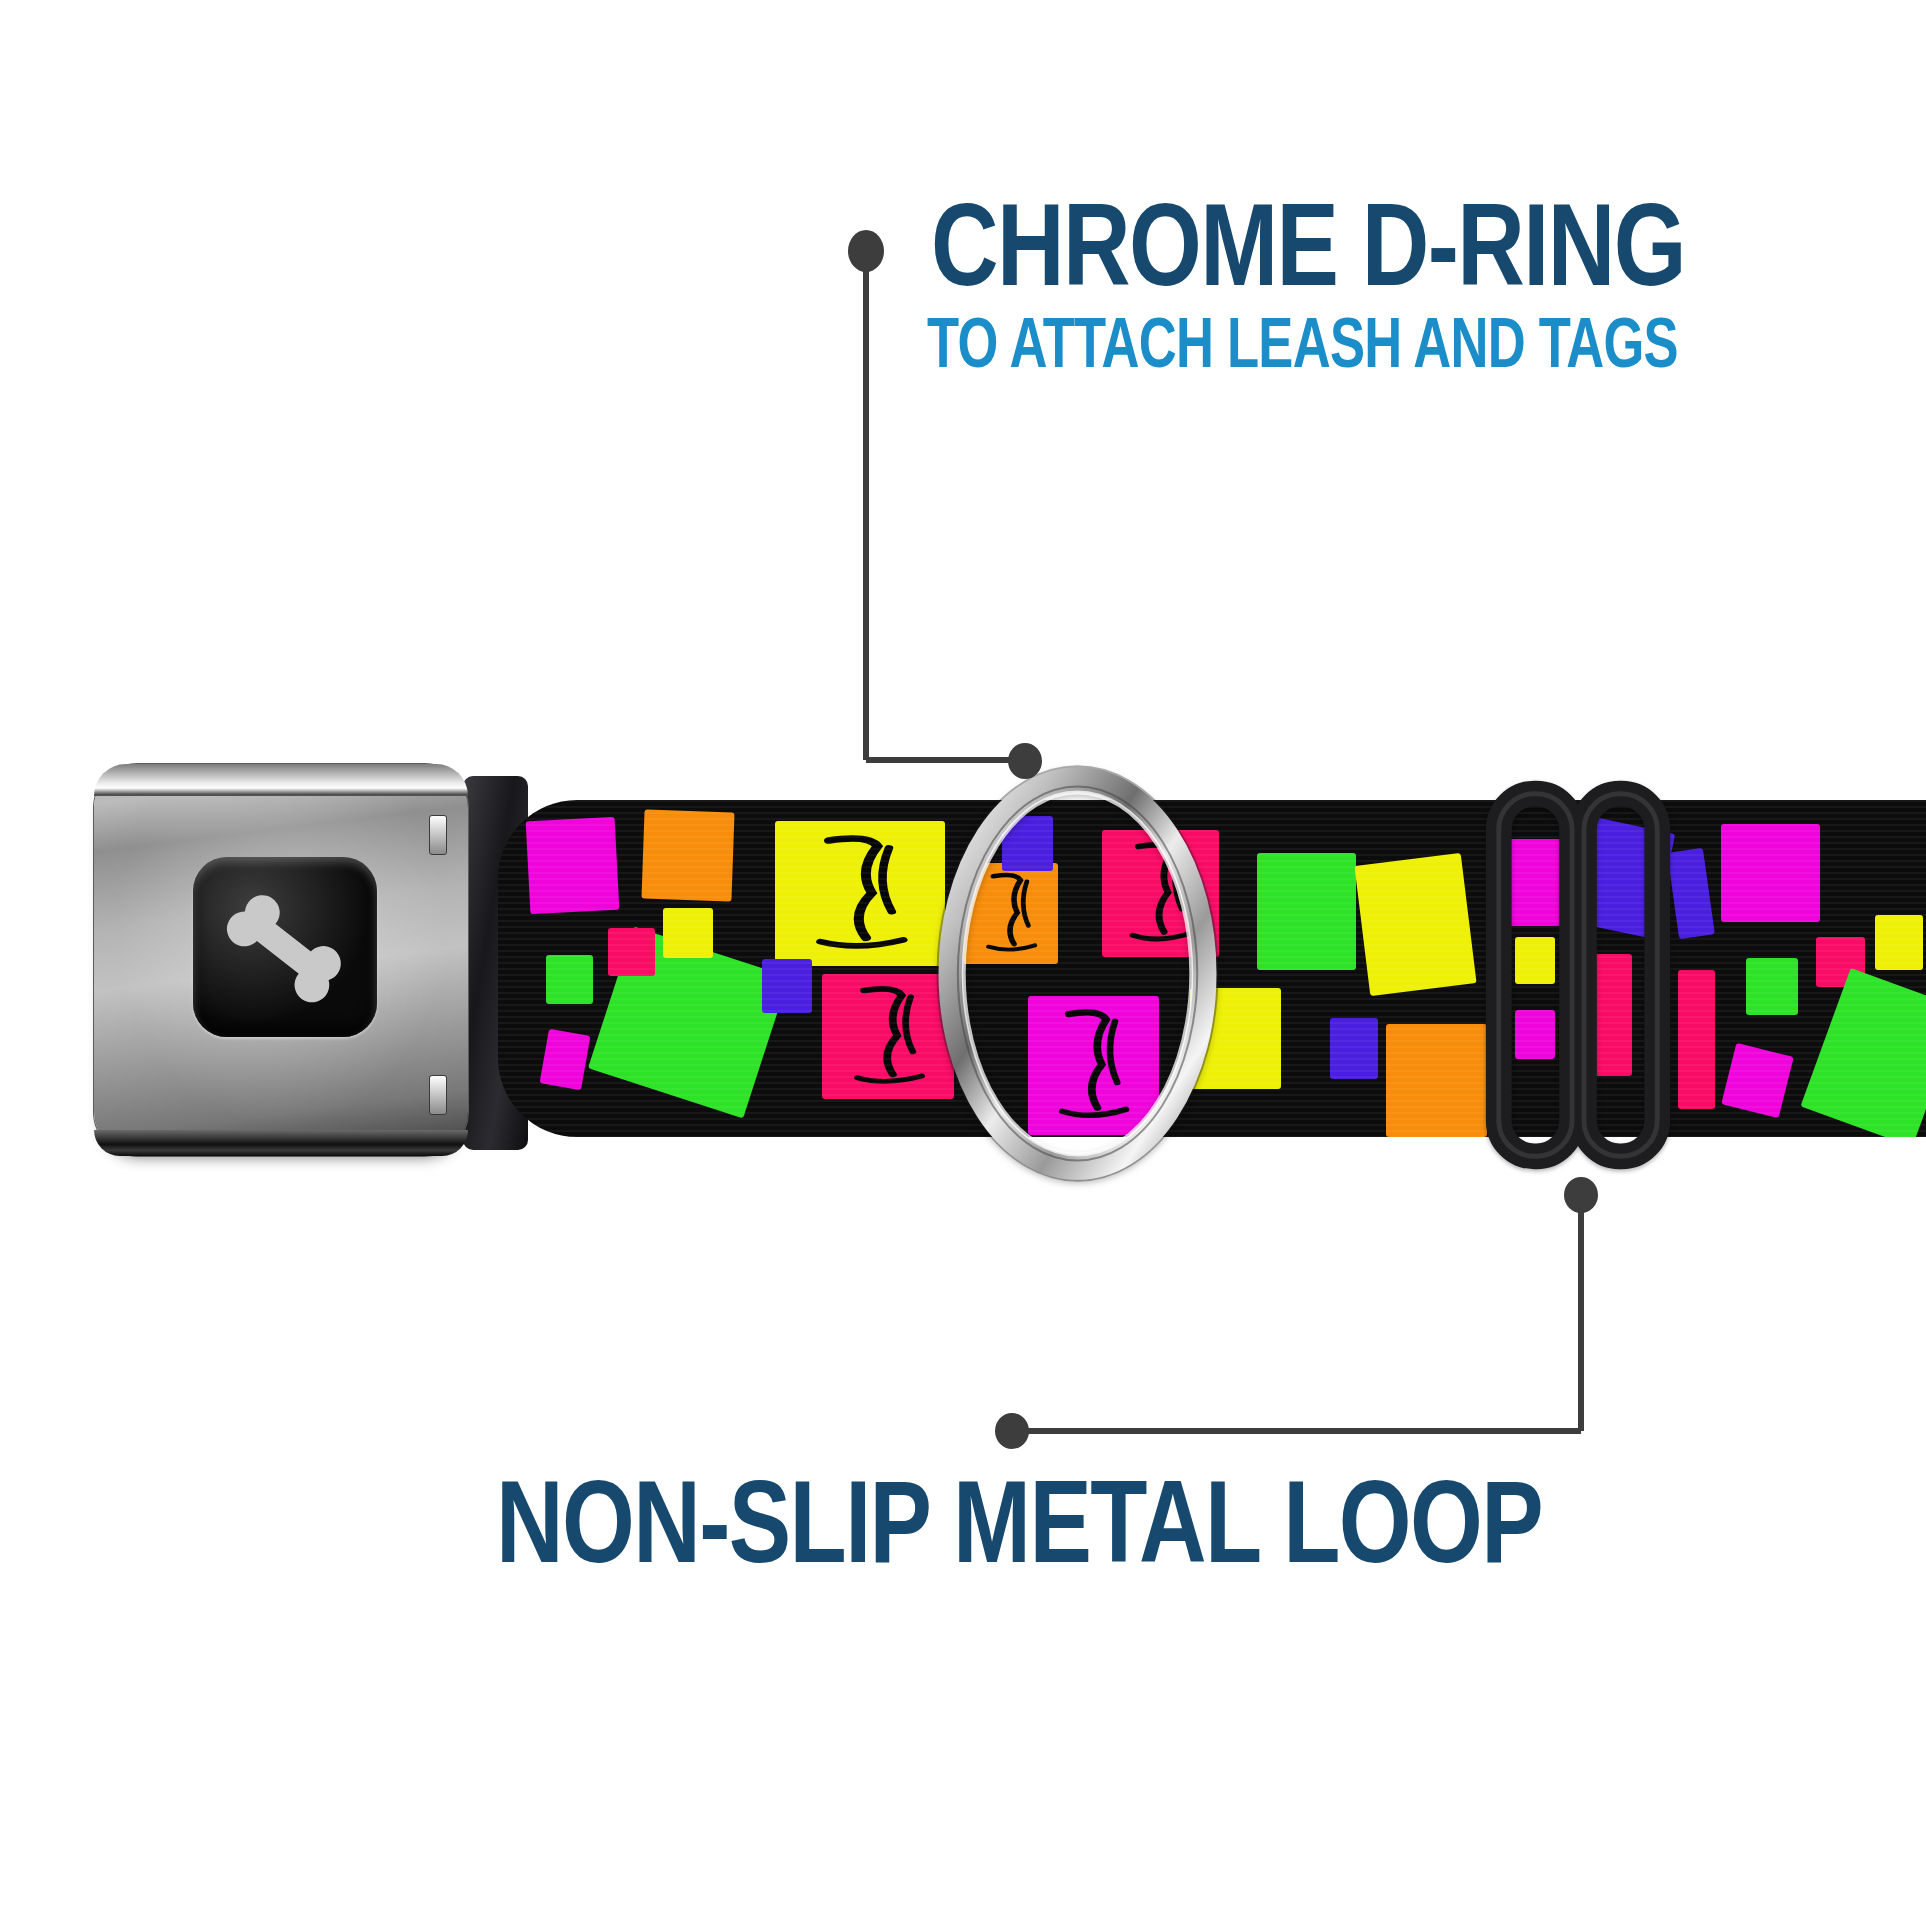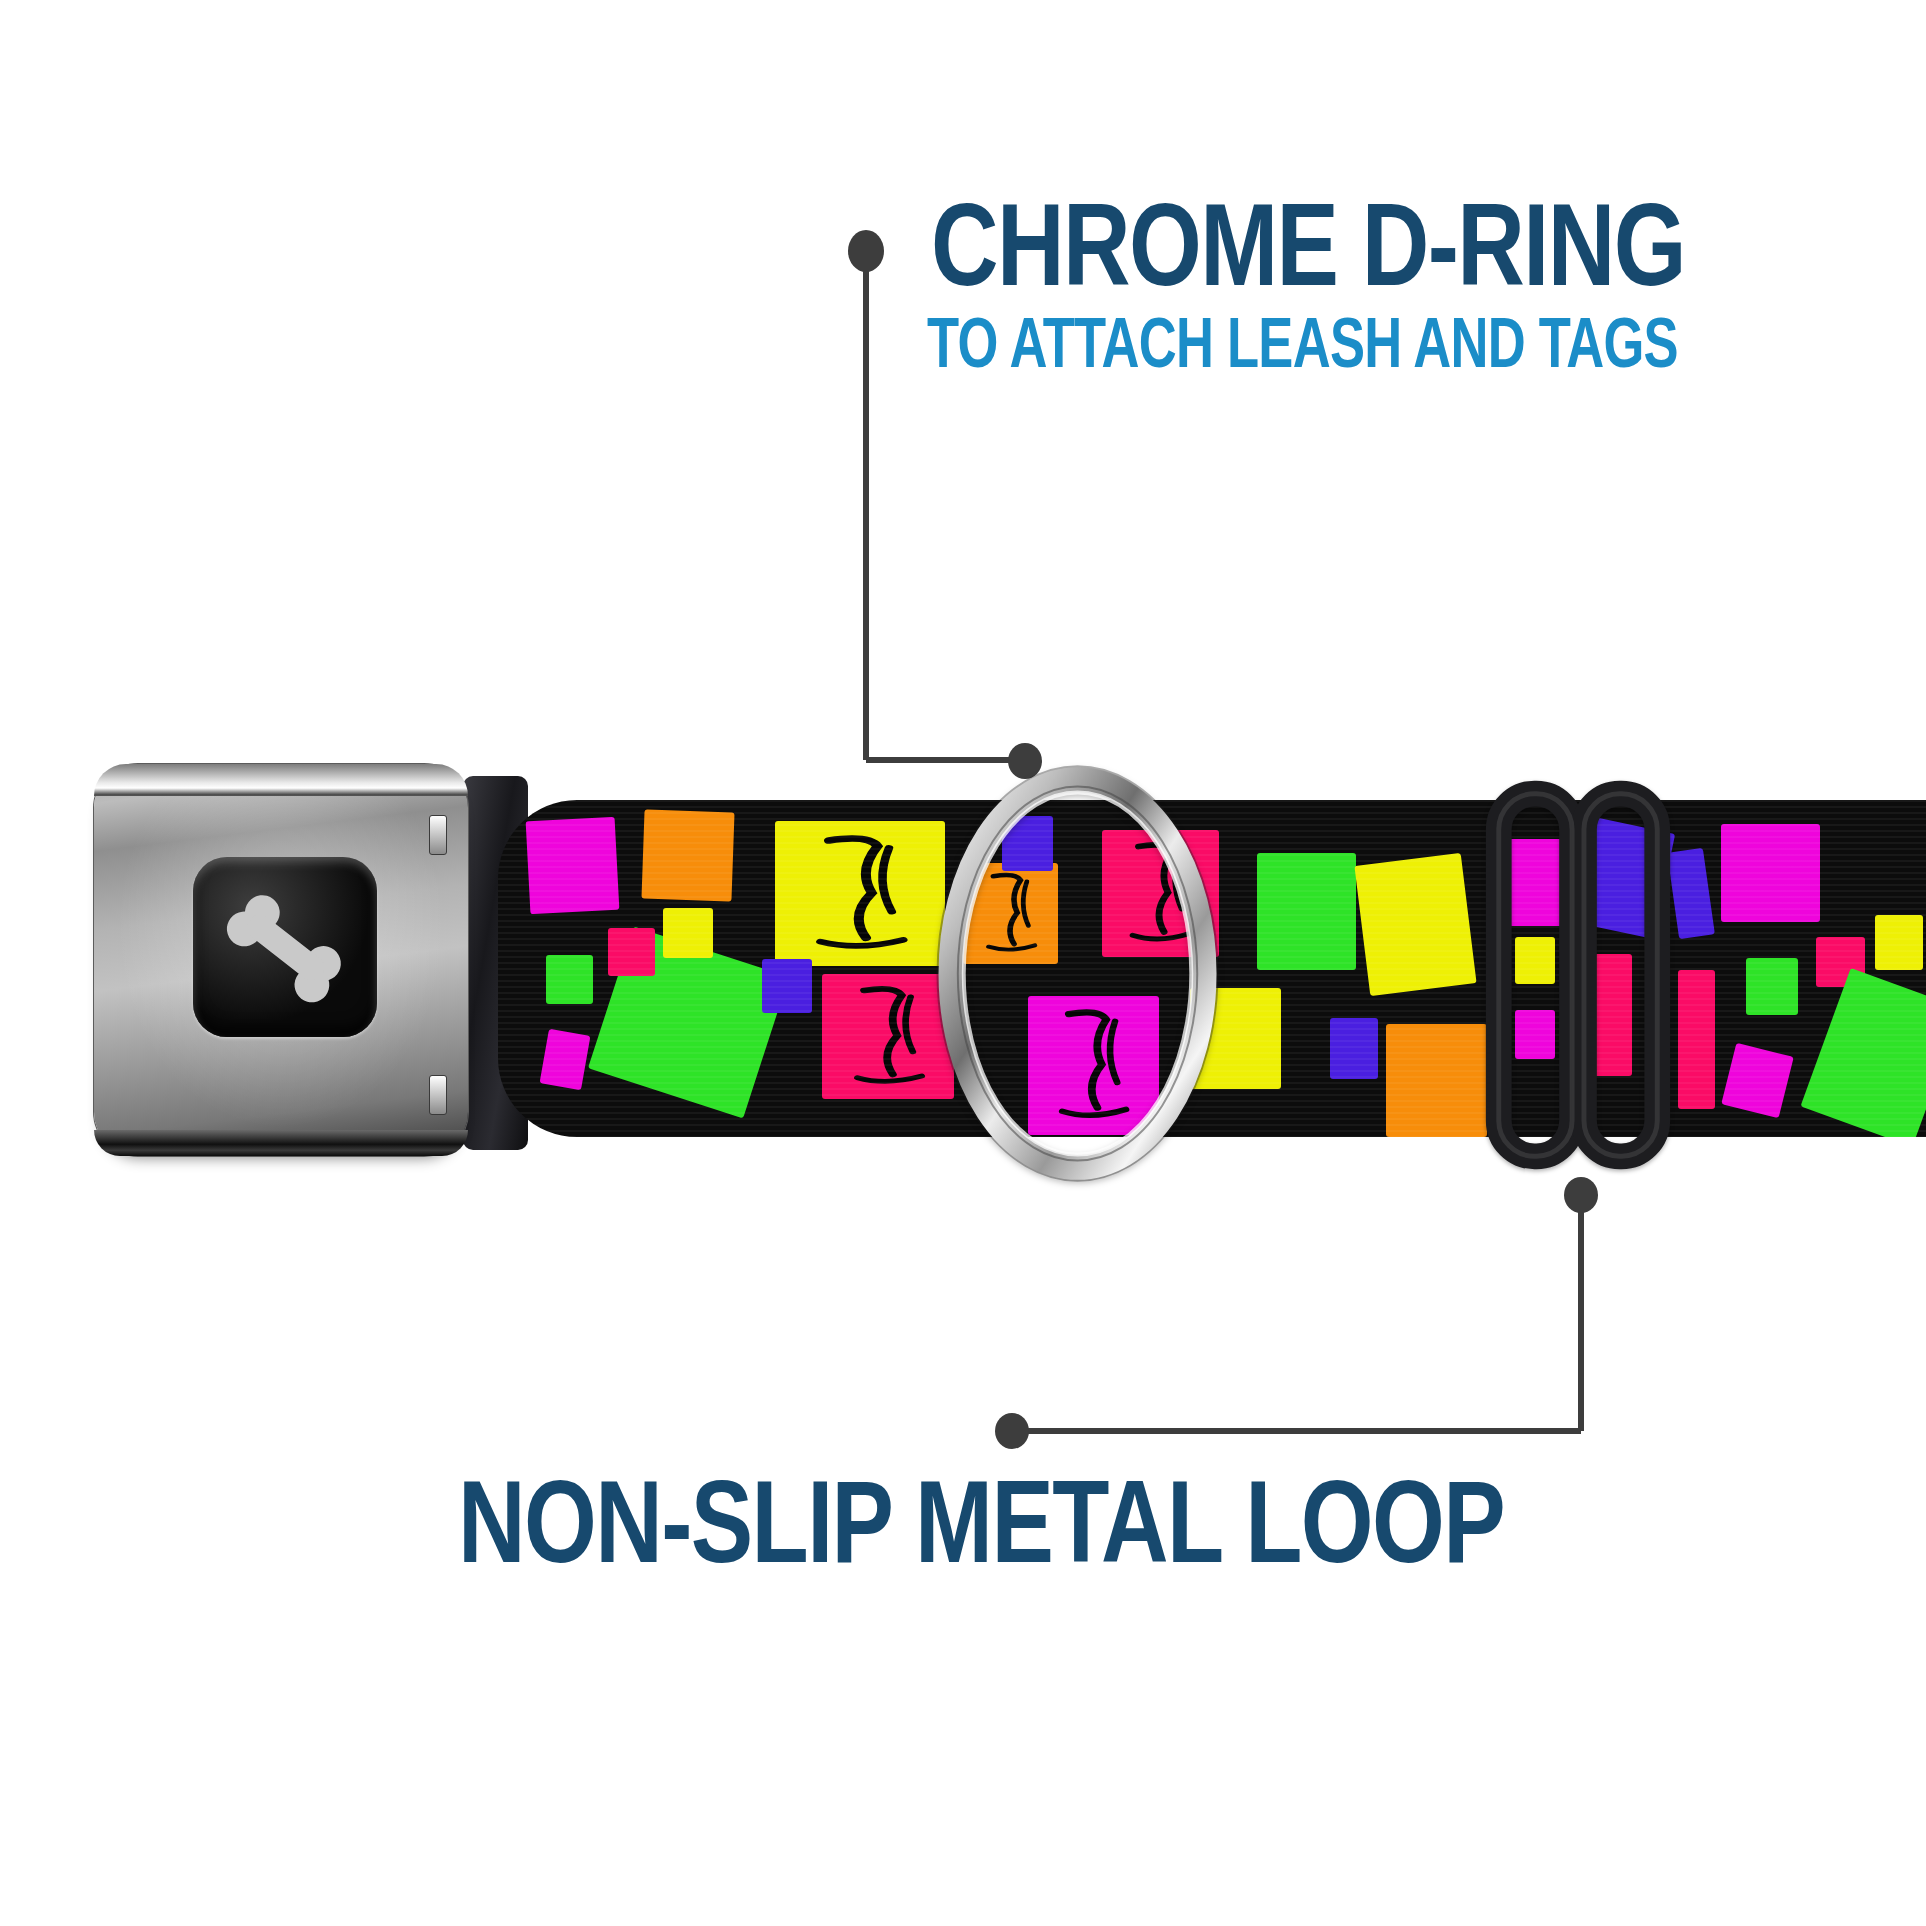--- a/index.html
+++ b/index.html
@@ -11,21 +11,21 @@
   .cl{position:absolute;background:#3d3d3d;}
 
   
   .headline{position:absolute;line-height:1;white-space:nowrap;}
   .headline .big{display:inline-block;font-weight:700;font-size:117px;letter-spacing:-2px;
       color:#17496e;transform:scaleX(0.80);transform-origin:left top;}
   .headline .sub{display:inline-block;font-weight:700;font-size:71px;letter-spacing:-1px;
       color:#1b8dc8;transform:scaleX(0.74);transform-origin:left top;}
   #head-dring{left:931px;top:186px;}
   #sub-dring{left:927px;top:307px;}
-  #head-loop{left:458px;top:1463px;}
+  #head-loop{left:496px;top:1463px;}
   #sub-loop{left:470px;top:1594px;}
 
   
   .latch{position:absolute;left:463px;top:776px;width:65px;height:374px;border-radius:10px;
       background:linear-gradient(100deg,#3a3a40,#18181c 40%,#2b2b31 70%,#0e0e10);}
   .buckle{position:absolute;left:94px;top:764px;width:374px;height:392px;border-radius:44px;
       background:
         radial-gradient(ellipse at 50% 42%, rgba(255,255,255,.28), rgba(255,255,255,0) 62%),
         linear-gradient(173deg,#9e9e9e 0%,#bcbcbc 9%,#8f8f8f 20%,#b3b3b3 38%,#c2c2c2 52%,#9a9a9a 70%,#787878 85%,#4a4a4a 96%,#2f2f2f 100%);
       box-shadow:0 0 0 1px #5c5c5c, 0 10px 14px -8px rgba(0,0,0,.45);}

